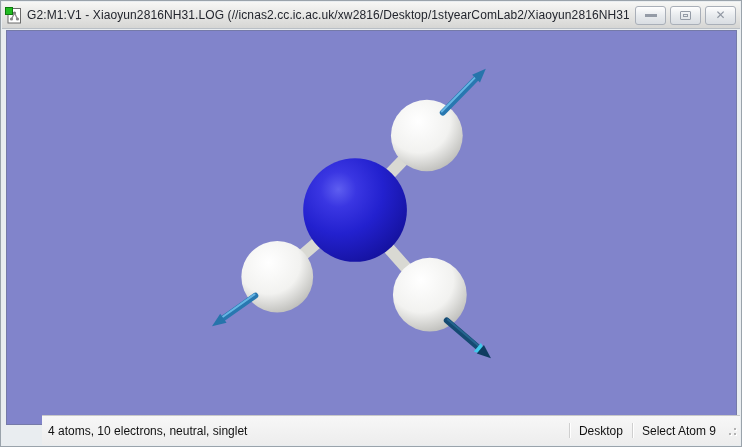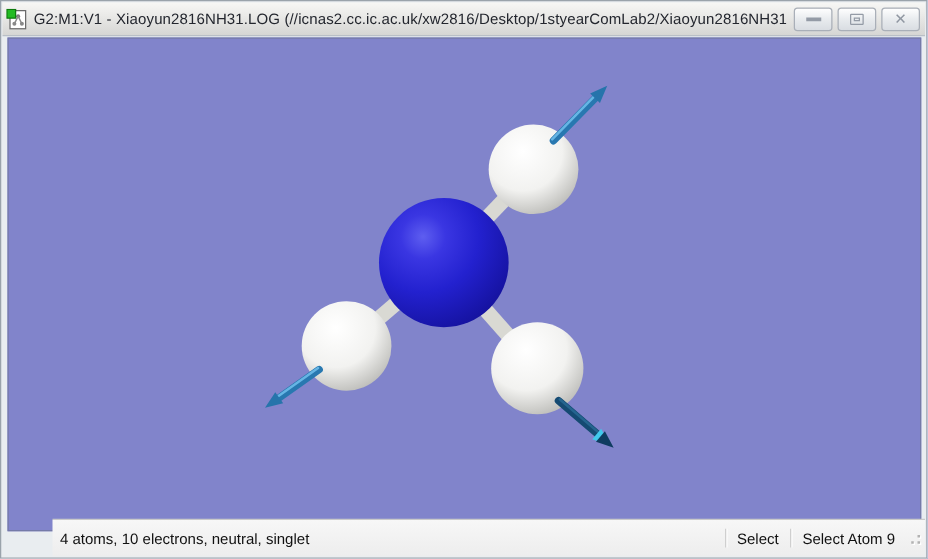--- a/index.html
+++ b/index.html
@@ -119,21 +119,21 @@
           <line x1="441.976187060184" y1="289.86111509645207" x2="475.6243644341657" y2="318.7024099884364" stroke="#25658f" stroke-width="2" stroke-linecap="round"></line>
           <polygon points="482.27776980709586,326.9523741203679 475.22752992798956,313.6653835789752 468.06882481997394,322.01720620499344" fill="#41c9ec"></polygon>
           <polygon points="485.27776980709586,328.9523741203679 478.22752992798956,315.6653835789752 471.06882481997394,324.01720620499344" fill="#0f3c60"></polygon>
         </g>
     </svg>
   </div>
 
   <div class="statusbar">
     <div class="status-left">4 atoms, 10 electrons, neutral, singlet</div>
     <div class="status-sep"></div>
-    <div class="status-pane">Select</div>
+    <div class="status-pane">Desktop</div>
     <div class="status-sep"></div>
     <div class="status-pane">Select Atom 9</div>
     <svg class="resize-grip" viewBox="0 0 14 16">
       <rect x="10" y="11" width="2" height="2" fill="#ffffff"></rect>
         <rect x="9" y="10" width="2" height="2" fill="#b2b2b2"></rect>
       <rect x="10" y="6" width="2" height="2" fill="#ffffff"></rect>
         <rect x="9" y="5" width="2" height="2" fill="#b2b2b2"></rect>
       <rect x="5" y="11" width="2" height="2" fill="#ffffff"></rect>
         <rect x="4" y="10" width="2" height="2" fill="#b2b2b2"></rect>
     </svg>

